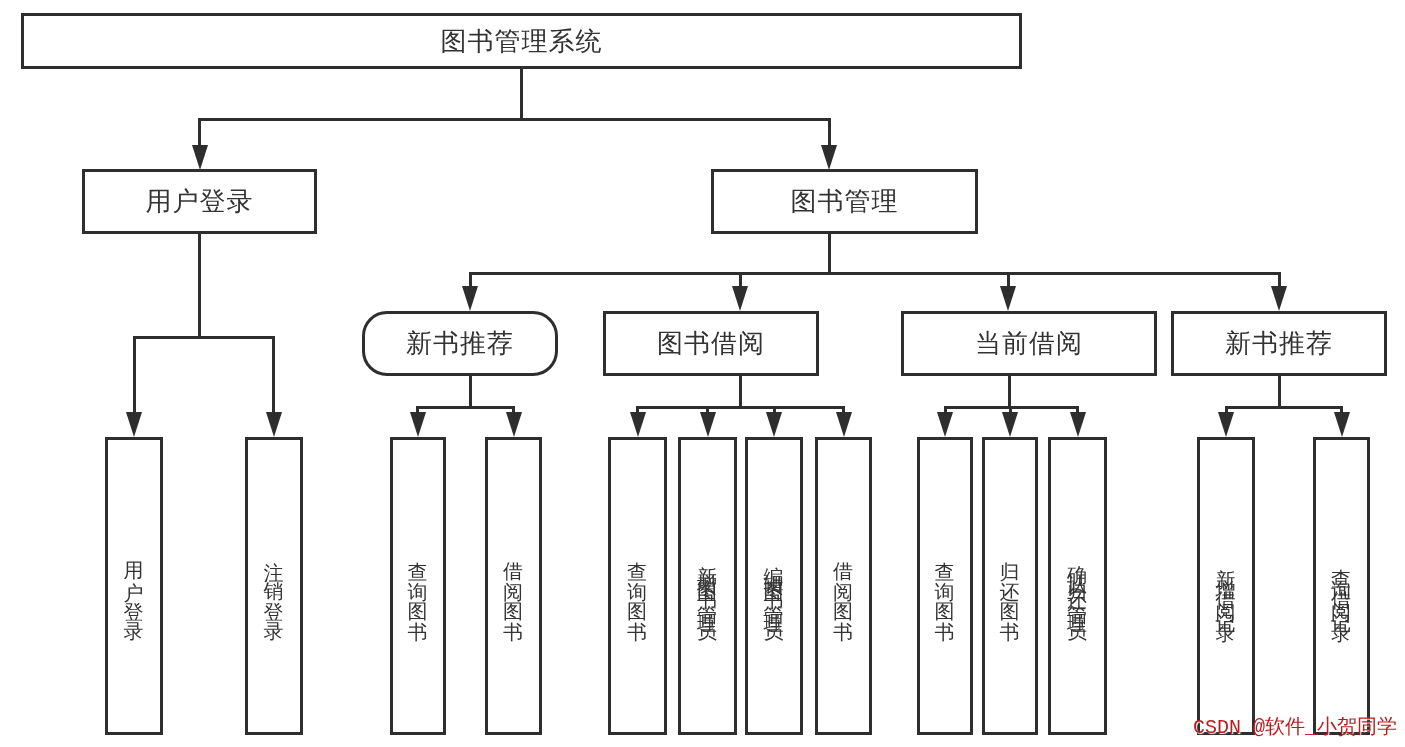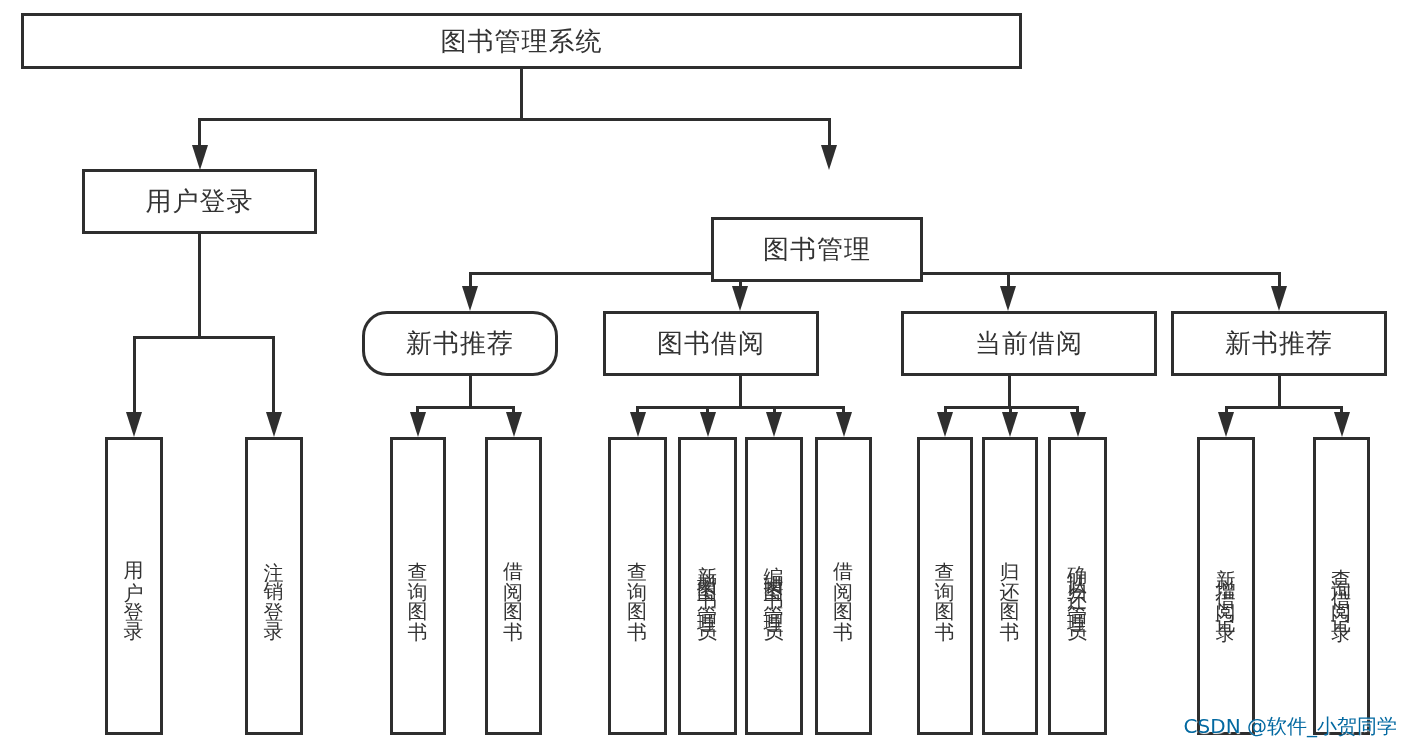--- a/index.html
+++ b/index.html
@@ -32,39 +32,40 @@
   .tri{
     position:absolute;width:0;height:0;z-index:1;
     border-left:8px solid transparent;
     border-right:8px solid transparent;
     border-top:25px solid #2e2e2e;
   }
   .watermark{
     position:absolute;
     right:8px;top:713px;
     font-size:20px;
-    color:#0369a1;
+    color:#b91c1c;
     text-shadow:1px 1px 1px #ffffff;
     z-index:3;
     white-space:nowrap;
+    font-family:Liberation Mono, monospace;
   }
 </style>
 </head>
 <body>
 
 <div class="canvas">
 
   <div class="box" style="left:21px;top:13px;width:1001px;height:56px;">
     <span class="hlabel">图书管理系统</span>
   </div>
 
   <div class="box" style="left:82px;top:169px;width:235px;height:65px;">
     <span class="hlabel">用户登录</span>
   </div>
-  <div class="box" style="left:711px;top:169px;width:212px;height:65px;margin-top:48px;">
+  <div class="box" style="left:711px;top:169px;width:267px;height:65px;">
     <span class="hlabel">图书管理</span>
   </div>
 
   <div class="box" style="left:362px;top:311px;width:196px;height:65px;border-radius:25px;">
     <span class="hlabel">新书推荐</span>
   </div>
   <div class="box" style="left:603px;top:311px;width:216px;height:65px;">
     <span class="hlabel">图书借阅</span>
   </div>
   <div class="box" style="left:901px;top:311px;width:256px;height:65px;">

